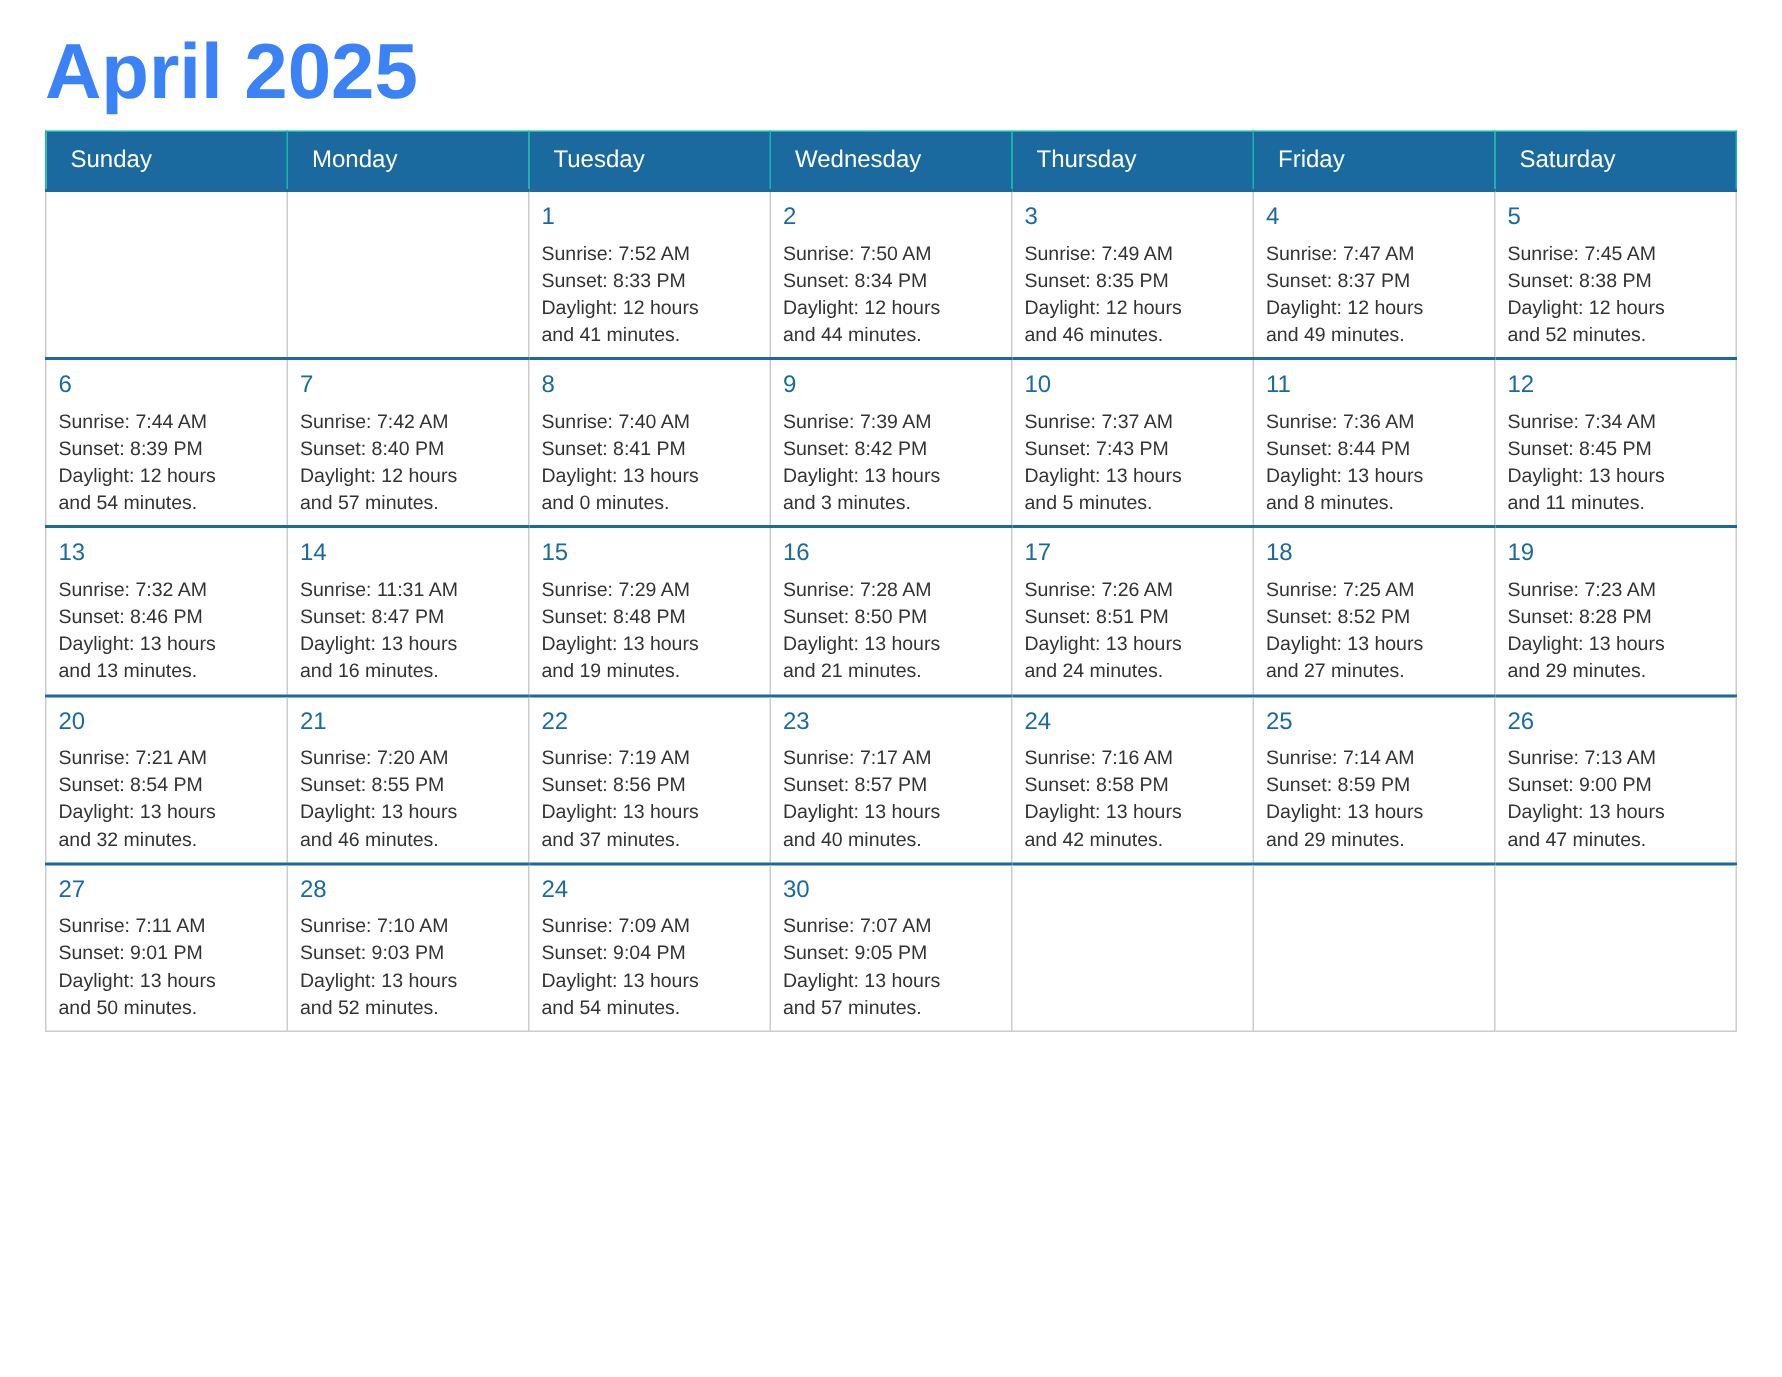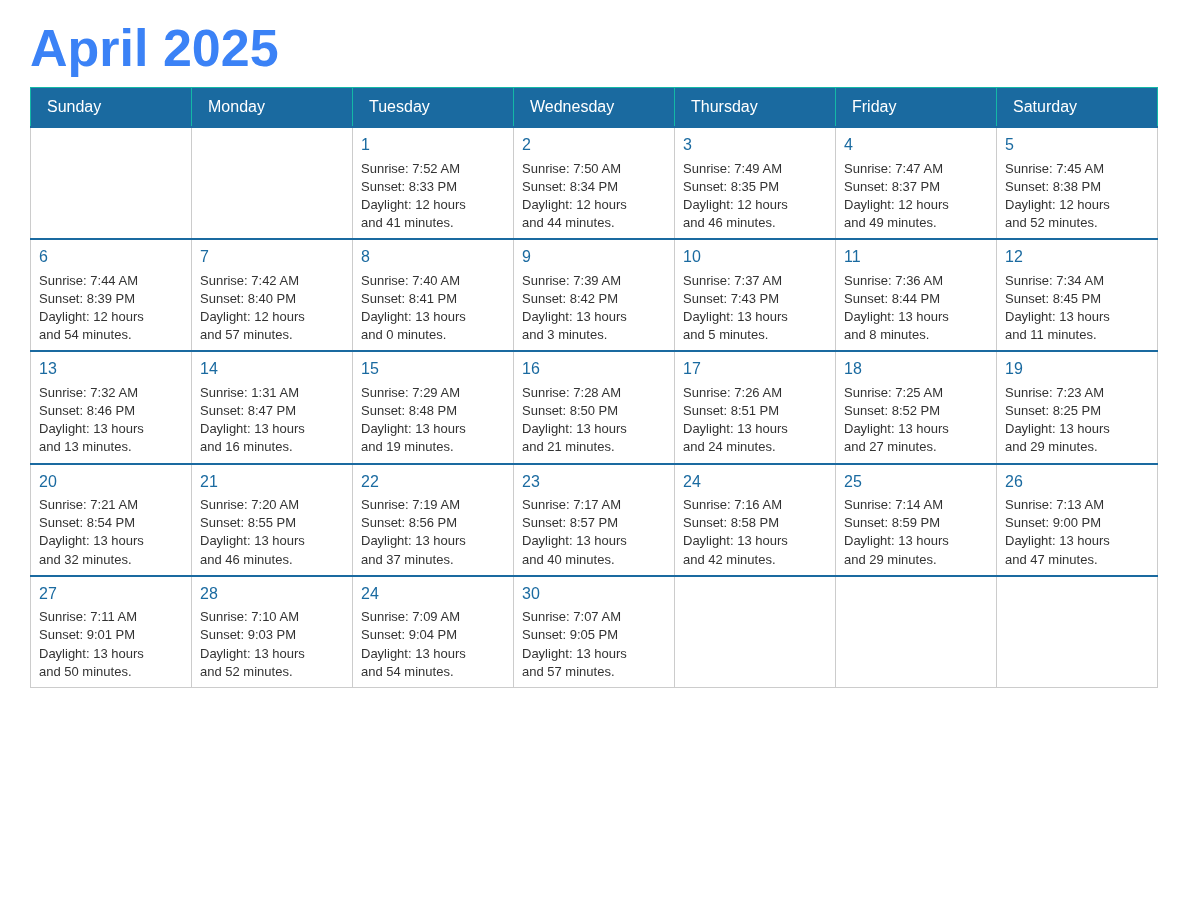--- a/index.html
+++ b/index.html
@@ -219,21 +219,21 @@
       <tr class="week-row">
         <td>
           <span class="day-number">13</span>
           <div class="day-info">Sunrise: 7:32 AM</div>
           <div class="day-info">Sunset: 8:46 PM</div>
           <div class="day-info">Daylight: 13 hours</div>
           <div class="day-info">and 13 minutes.</div>
         </td>
         <td>
           <span class="day-number">14</span>
-          <div class="day-info">Sunrise: 1:31 AM</div>
+          <div class="day-info">Sunrise: 11:31 AM</div>
           <div class="day-info">Sunset: 8:47 PM</div>
           <div class="day-info">Daylight: 13 hours</div>
           <div class="day-info">and 16 minutes.</div>
         </td>
         <td>
           <span class="day-number">15</span>
           <div class="day-info">Sunrise: 7:29 AM</div>
           <div class="day-info">Sunset: 8:48 PM</div>
           <div class="day-info">Daylight: 13 hours</div>
           <div class="day-info">and 19 minutes.</div>
@@ -255,21 +255,21 @@
         <td>
           <span class="day-number">18</span>
           <div class="day-info">Sunrise: 7:25 AM</div>
           <div class="day-info">Sunset: 8:52 PM</div>
           <div class="day-info">Daylight: 13 hours</div>
           <div class="day-info">and 27 minutes.</div>
         </td>
         <td>
           <span class="day-number">19</span>
           <div class="day-info">Sunrise: 7:23 AM</div>
-          <div class="day-info">Sunset: 8:25 PM</div>
+          <div class="day-info">Sunset: 8:28 PM</div>
           <div class="day-info">Daylight: 13 hours</div>
           <div class="day-info">and 29 minutes.</div>
         </td>
       </tr>
       <tr class="week-row">
         <td>
           <span class="day-number">20</span>
           <div class="day-info">Sunrise: 7:21 AM</div>
           <div class="day-info">Sunset: 8:54 PM</div>
           <div class="day-info">Daylight: 13 hours</div>

